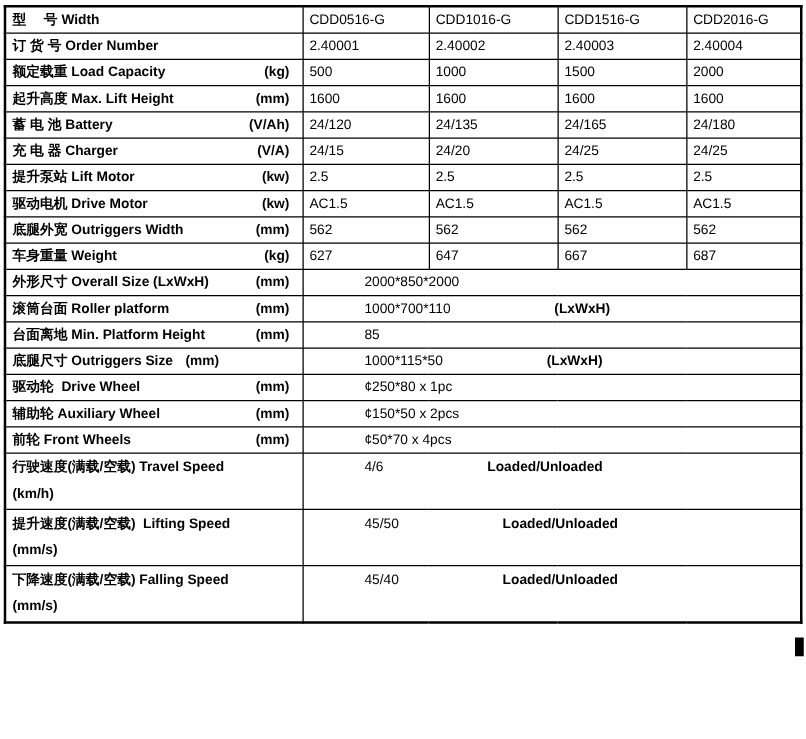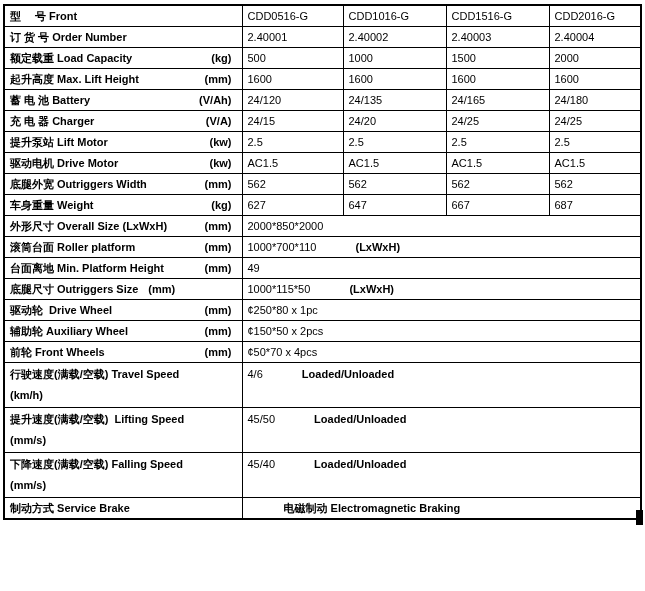--- a/index.html
+++ b/index.html
@@ -22,39 +22,39 @@
     vertical-align:middle;
     overflow:hidden;
     white-space:pre;
   }
   tr.single td{height:20px;}
   tr.tall td{height:43px;vertical-align:top;padding-top:1px;line-height:21px;}
   td.label{font-weight:700;}
   .lblflex{display:flex;justify-content:space-between;align-items:flex-start;}
   .lblflex .unit{margin-right:5px;}
   .lblinline .unit{margin-left:10px;}
-  .vline span{white-space:pre;}
+  .vline span{white-space:pre;margin-left:44px;}
   .b{font-weight:700;padding-left:36px;}
   .artifact{position:absolute;left:636px;top:510px;width:7px;height:15px;background:#000;}
 </style>
 </head>
 <body>
 
 <div class="page">
   <table class="spec">
     <colgroup id="spec-cols">
         <col style="width: 238px;">
         <col style="width: 101px;">
         <col style="width: 103px;">
         <col style="width: 103px;">
         <col style="width: 92px;">
       </colgroup>
     <tbody id="spec-tbody">
         <tr class="single">
-          <td class="label"><span>型　 号 Front</span></td>
+          <td class="label"><span>型　 号 Width</span></td>
           <td><span>CDD0516-G</span></td>
           <td><span>CDD1016-G</span></td>
           <td><span>CDD1516-G</span></td>
           <td><span>CDD2016-G</span></td>
         </tr>
         <tr class="single">
           <td class="label"><span>订 货 号 Order Number</span></td>
           <td><span>2.40001</span></td>
           <td><span>2.40002</span></td>
           <td><span>2.40003</span></td>
@@ -119,21 +119,21 @@
         <tr class="single">
           <td class="label"><div class="lblflex"><span>外形尺寸 Overall Size (LxWxH)</span><span class="unit">(mm)</span></div></td>
           <td colspan="4"><div class="vline"><span>2000*850*2000</span></div></td>
         </tr>
         <tr class="single">
           <td class="label"><div class="lblflex"><span>滚筒台面 Roller platform</span><span class="unit">(mm)</span></div></td>
           <td colspan="4"><div class="vline"><span>1000*700*110 </span><span class="b">(LxWxH)</span></div></td>
         </tr>
         <tr class="single">
           <td class="label"><div class="lblflex"><span>台面离地 Min. Platform Height</span><span class="unit">(mm)</span></div></td>
-          <td colspan="4"><div class="vline"><span>49</span></div></td>
+          <td colspan="4"><div class="vline"><span>85</span></div></td>
         </tr>
         <tr class="single">
           <td class="label"><div class="lblinline"><span>底腿尺寸 Outriggers Size</span><span class="unit">(mm)</span></div></td>
           <td colspan="4"><div class="vline"><span>1000*115*50 </span><span class="b">(LxWxH)</span></div></td>
         </tr>
         <tr class="single">
           <td class="label"><div class="lblflex"><span>驱动轮  Drive Wheel</span><span class="unit">(mm)</span></div></td>
           <td colspan="4"><div class="vline"><span>¢250*80 x 1pc</span></div></td>
         </tr>
         <tr class="single">
@@ -149,20 +149,16 @@
           <td colspan="4"><div class="vline"><span>4/6 </span><span class="b">Loaded/Unloaded</span></div></td>
         </tr>
         <tr class="tall">
           <td class="label"><div>提升速度(满载/空载)  Lifting Speed</div><div>(mm/s)</div></td>
           <td colspan="4"><div class="vline"><span>45/50 </span><span class="b">Loaded/Unloaded</span></div></td>
         </tr>
         <tr class="tall">
           <td class="label"><div>下降速度(满载/空载) Falling Speed</div><div>(mm/s)</div></td>
           <td colspan="4"><div class="vline"><span>45/40 </span><span class="b">Loaded/Unloaded</span></div></td>
         </tr>
-        <tr class="single">
-          <td class="label"><span>制动方式 Service Brake</span></td>
-          <td colspan="4"><div class="vline"><span class="b">电磁制动 Electromagnetic Braking</span></div></td>
-        </tr>
       </tbody>
   </table>
   <div class="artifact"></div>
 </div>
 
 </body></html>

